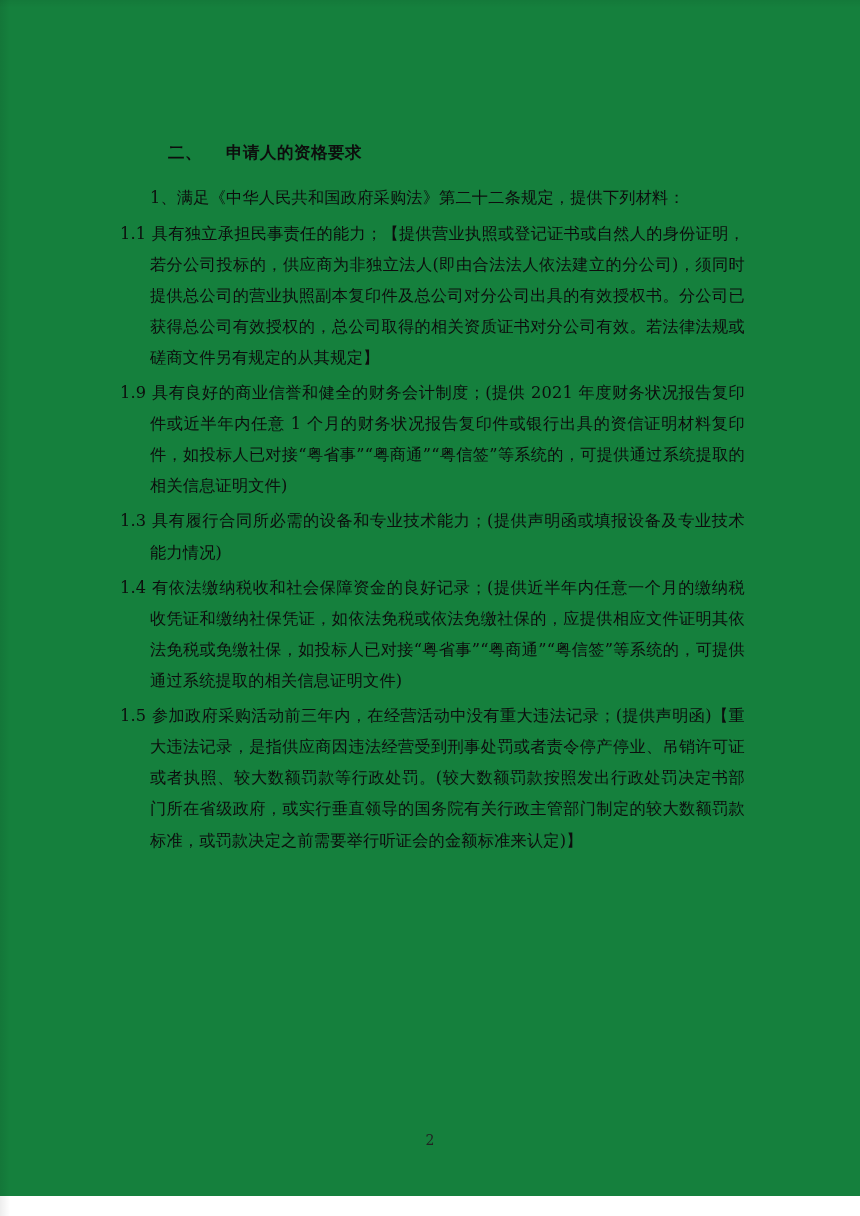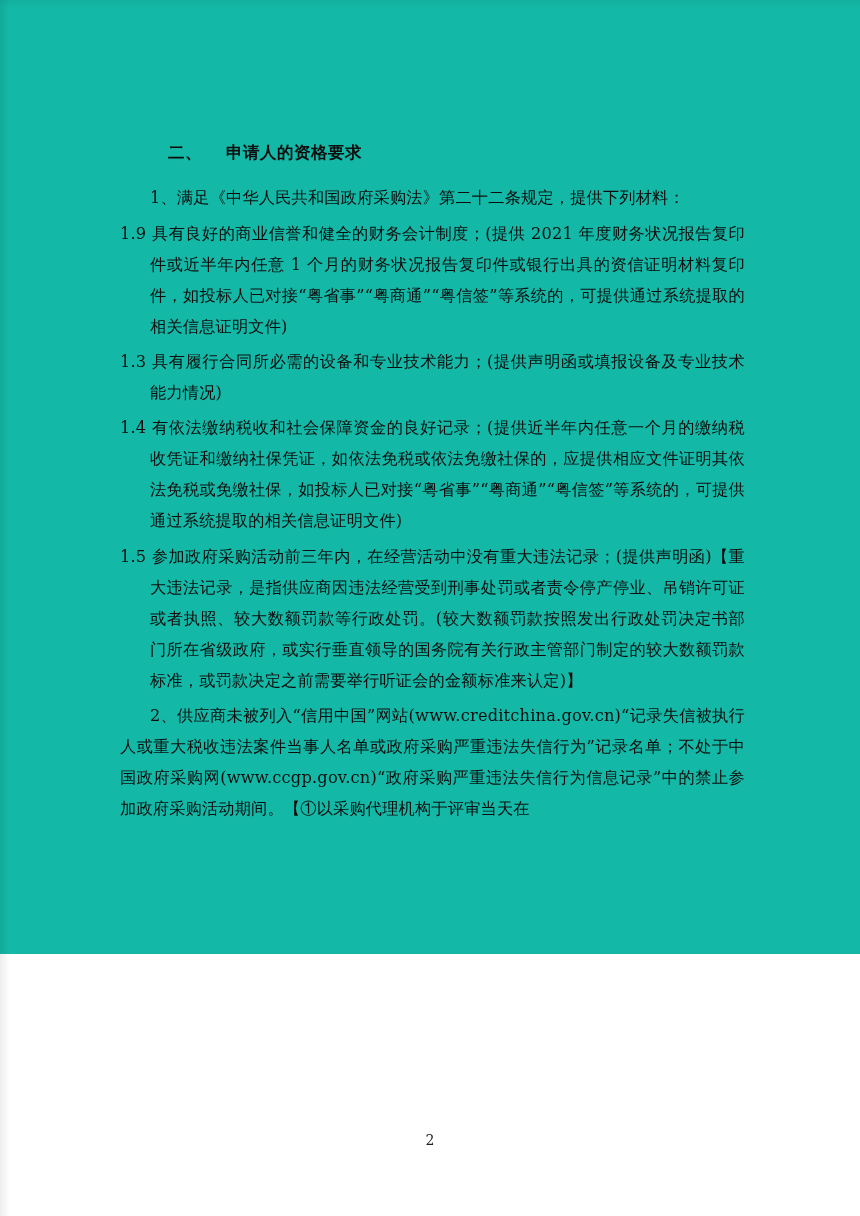--- a/index.html
+++ b/index.html
@@ -12,22 +12,22 @@
     height: 1216px;
     font-family: "DejaVu Serif", "Liberation Serif", serif;
     color: #0d0d0d;
     position: relative;
     overflow: hidden;
   }
   .page {
     position: absolute;
     top: 0; left: 0;
     width: 860px;
-    height: 954px;
-    background: #14b8a6;
+    height: 1196px;
+    background: #15803d;
   }
   .content {
     position: absolute;
     left: 120px;
     top: 140px;
     width: 625px;
   }
   .heading {
     font-size: 16.5px;
     font-weight: bold;
@@ -91,28 +91,28 @@
   <div class="edge-shadow-top"></div>
 
   <div class="content">
 
     <div class="heading">
       <span class="num">二、</span><span>申请人的资格要求</span>
     </div>
 
     <p class="para indent">1、满足《中华人民共和国政府采购法》第二十二条规定，提供下列材料：</p>
 
+    <p class="para hang">1.1 具有独立承担民事责任的能力；【提供营业执照或登记证书或自然人的身份证明，若分公司投标的，供应商为非独立法人(即由合法法人依法建立的分公司)，须同时提供总公司的营业执照副本复印件及总公司对分公司出具的有效授权书。分公司已获得总公司有效授权的，总公司取得的相关资质证书对分公司有效。若法律法规或磋商文件另有规定的从其规定】</p>
 
     <p class="para hang">1.9 具有良好的商业信誉和健全的财务会计制度；(提供 2021 年度财务状况报告复印件或近半年内任意 1 个月的财务状况报告复印件或银行出具的资信证明材料复印件，如投标人已对接“粤省事”“粤商通”“粤信签”等系统的，可提供通过系统提取的相关信息证明文件)</p>
 
     <p class="para hang">1.3 具有履行合同所必需的设备和专业技术能力；(提供声明函或填报设备及专业技术能力情况)</p>
 
     <p class="para hang">1.4 有依法缴纳税收和社会保障资金的良好记录；(提供近半年内任意一个月的缴纳税收凭证和缴纳社保凭证，如依法免税或依法免缴社保的，应提供相应文件证明其依法免税或免缴社保，如投标人已对接“粤省事”“粤商通”“粤信签”等系统的，可提供通过系统提取的相关信息证明文件)</p>
 
     <p class="para hang"><span>1.5 参加政府采购活动前三年内，在经营活动中没有重大违法记录；(提供声明函)</span><span class="bold">【重大违法记录，是指供应商因违法经营受到刑事处罚或者责令停产停业、吊销许可证或者执照、较大数额罚款等行政处罚。(较大数额罚款按照发出行政处罚决定书部门所在省级政府，或实行垂直领导的国务院有关行政主管部门制定的较大数额罚款标准，或罚款决定之前需要举行听证会的金额标准来认定)】</span></p>
 
 
-    <p class="para indent"><span>2、供应商未被列入“信用中国”网站(www.creditchina.gov.cn)“记录失信被执行人或重大税收违法案件当事人名单或政府采购严重违法失信行为”记录名单；不处于中国政府采购网(www.ccgp.gov.cn)“政府采购严重违法失信行为信息记录”中的禁止参加政府采购活动期间。</span><span class="bold">【①以采购代理机构于评审当天在</span></p>
 
   </div>
 
   <div class="pagenum">2</div>
 </div>
 
 </body></html>

